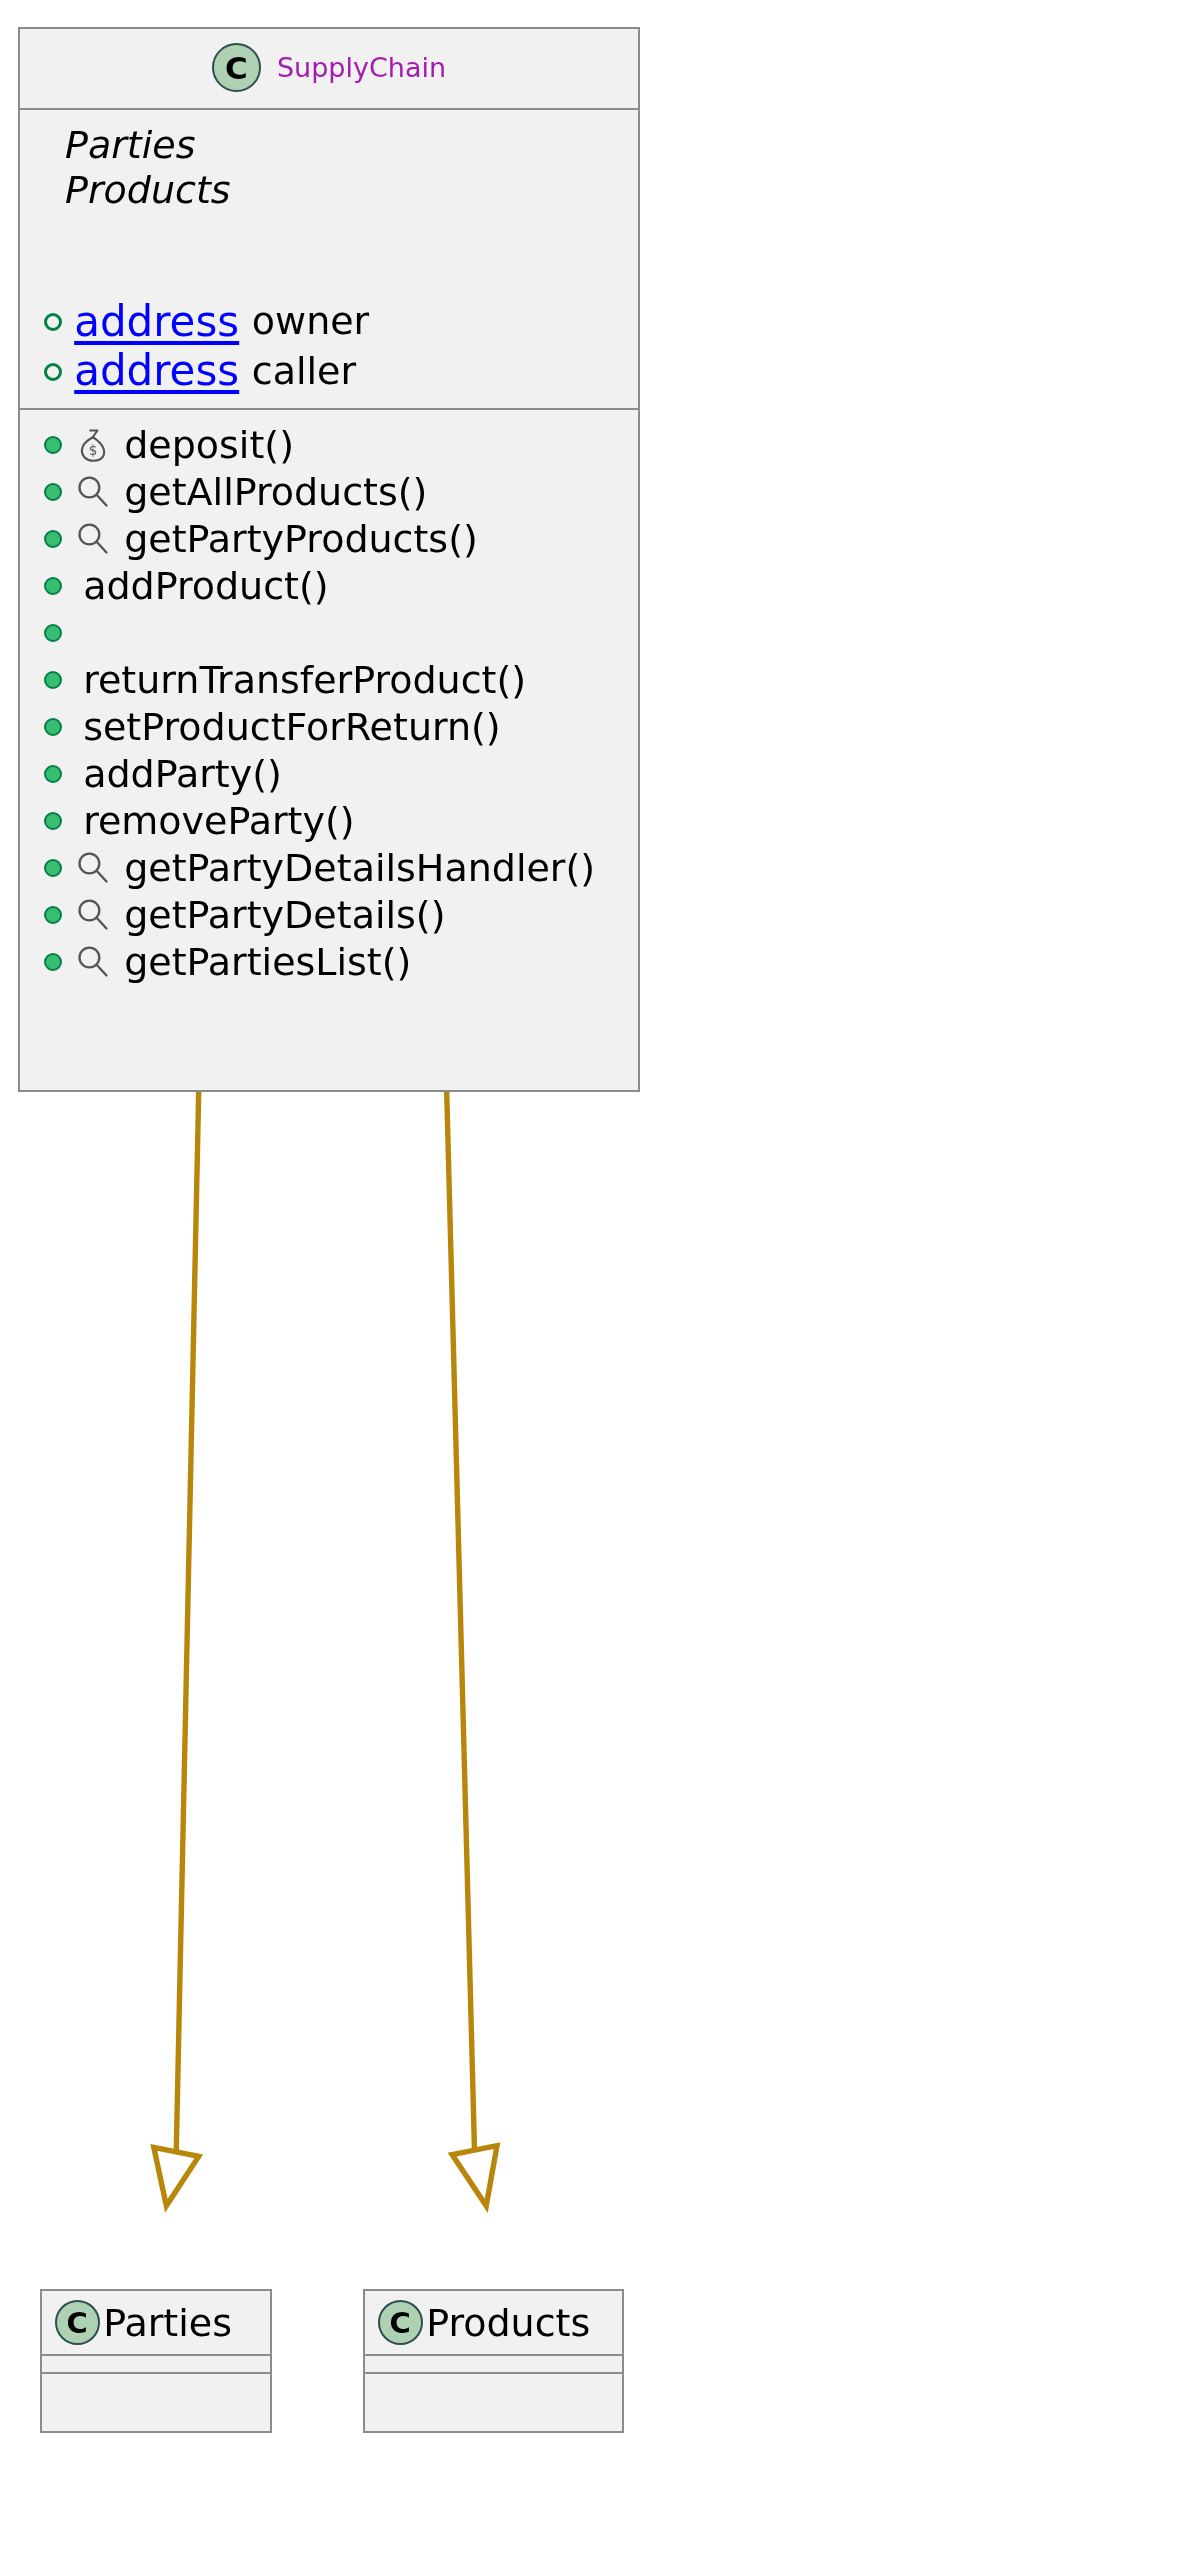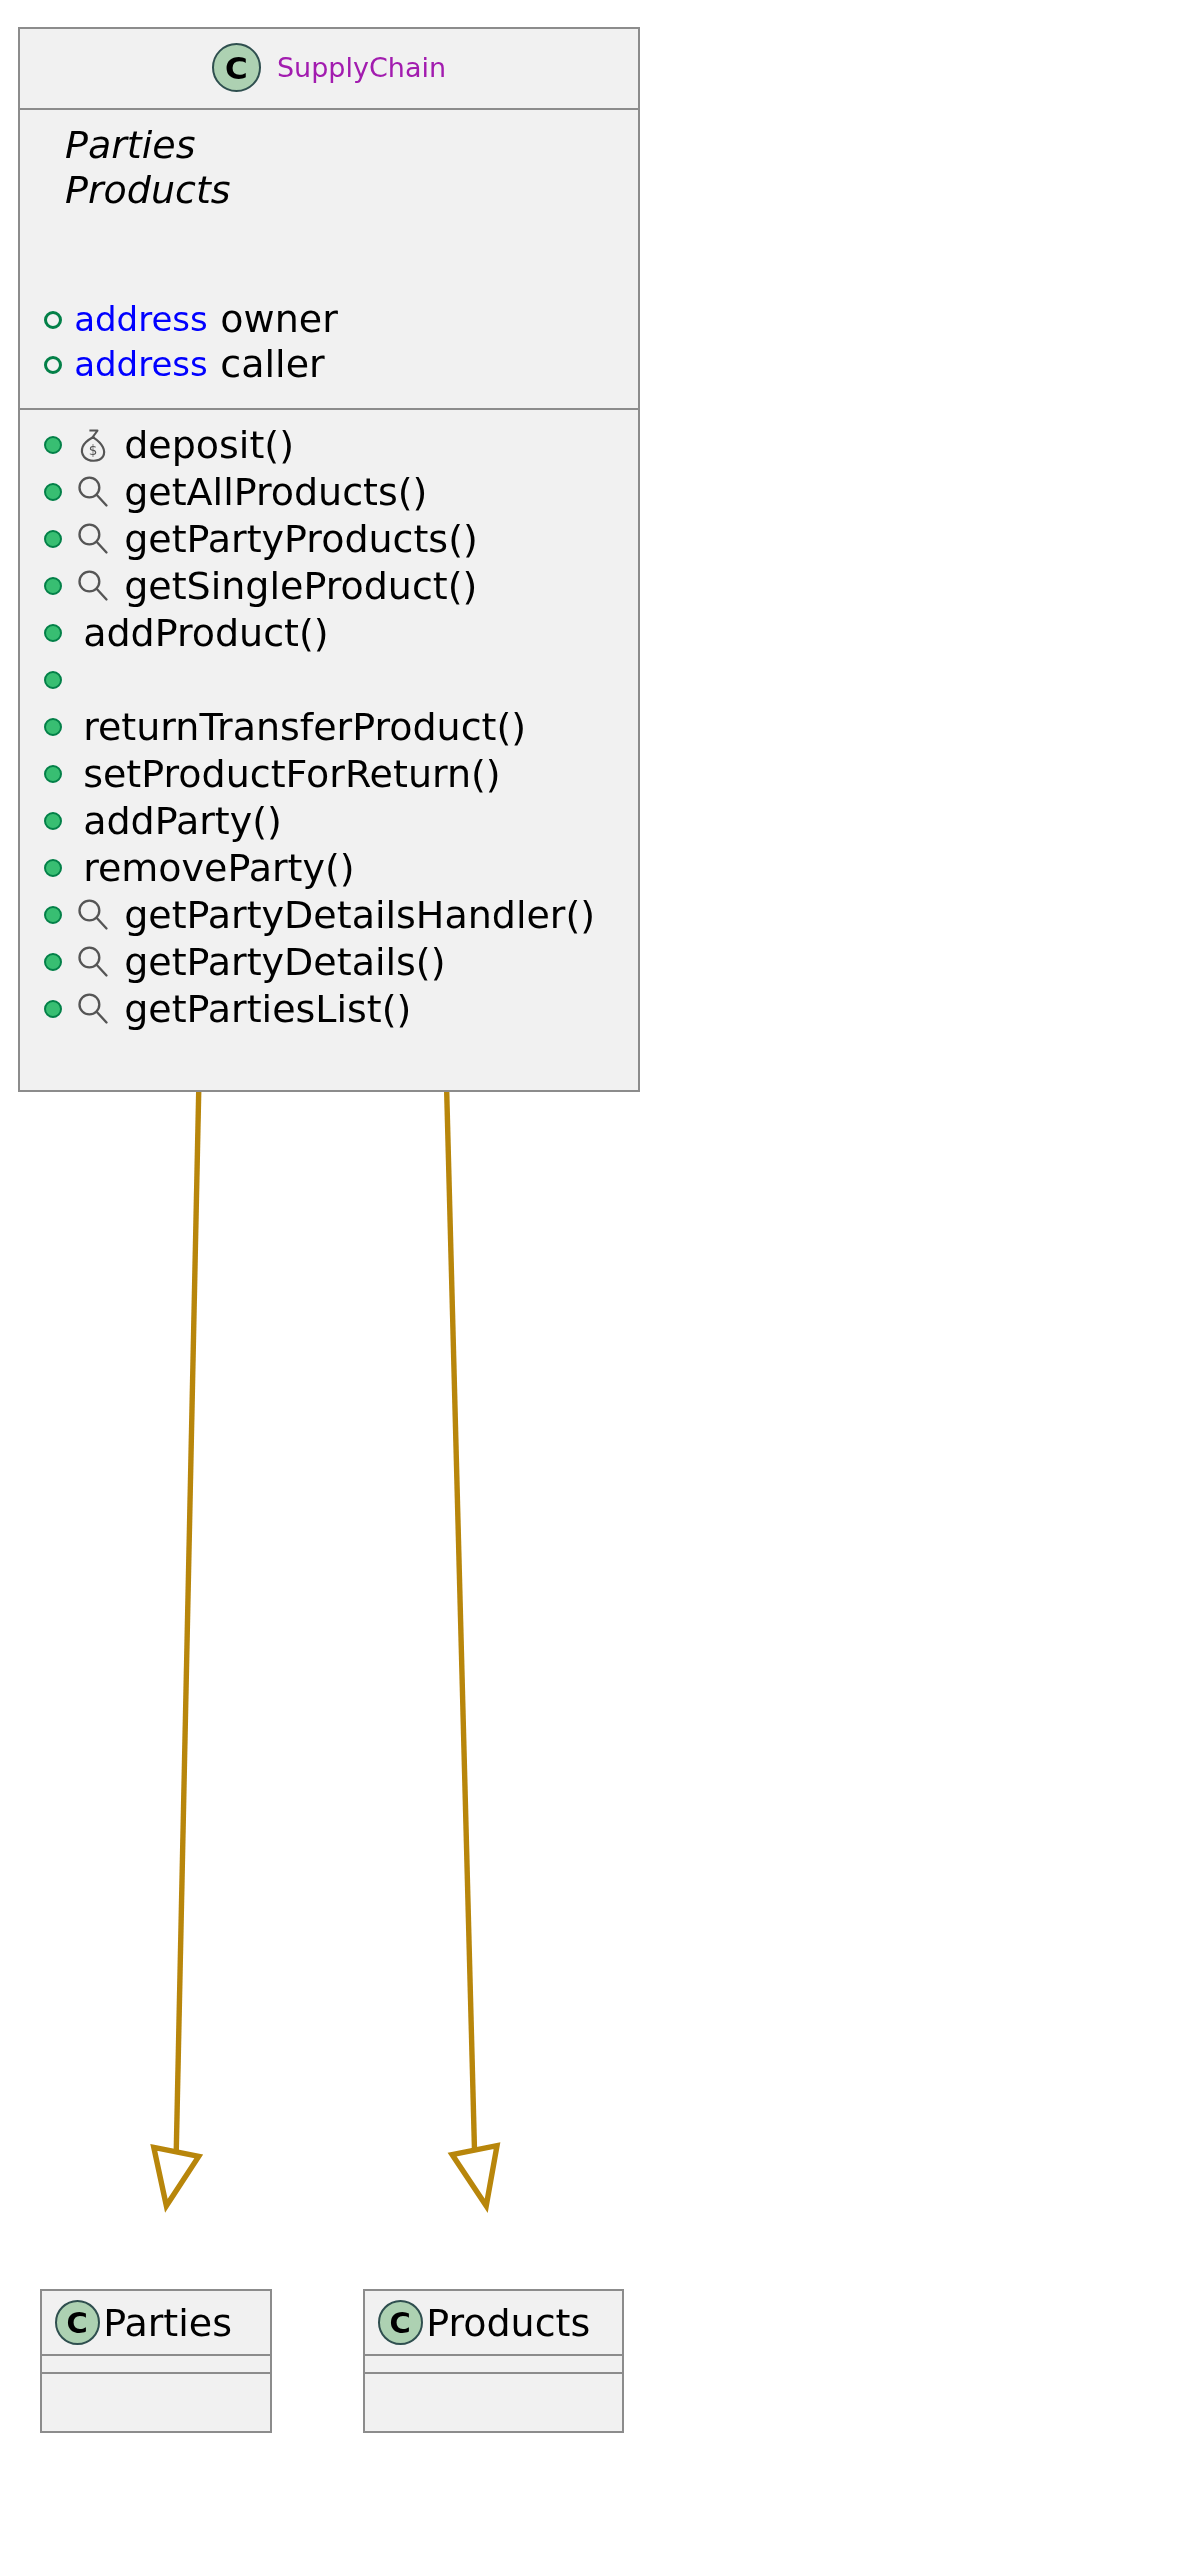--- a/index.html
+++ b/index.html
@@ -91,22 +91,23 @@
   .bullet-hollow {
     width: 18px;
     height: 18px;
     border: 3.6px solid #038048;
     border-radius: 50%;
     box-sizing: border-box;
     flex: 0 0 auto;
     margin-left: 3.6px;
   }
   .attr-type {
-    font-size: 34px;
+    font-size: 42px;
     color: #0000FF;
+    text-decoration: underline;
     text-decoration-color: #0000FF;
     text-underline-offset: 5.4px;
     text-decoration-thickness: 3.6px;
   }
   .attr-name {
     font-size: 38px;
     color: #000000;
   }
 
   
@@ -240,30 +241,20 @@
         <span class="mslot">
           <svg width="36" height="36" viewBox="0 0 40 40">
             <circle cx="16" cy="15" r="11" fill="none" stroke="#555555" stroke-width="2.6"></circle>
             <line x1="24" y1="23" x2="35" y2="35" stroke="#555555" stroke-width="2.6" stroke-linecap="round"></line>
           </svg>
         </span>
         <span class="method-label">getPartyProducts()</span>
       </div>
       <div class="method-row">
         <span class="bullet-solid"></span>
-        <span class="mslot">
-          <svg width="36" height="36" viewBox="0 0 40 40">
-            <circle cx="16" cy="15" r="11" fill="none" stroke="#555555" stroke-width="2.6"></circle>
-            <line x1="24" y1="23" x2="35" y2="35" stroke="#555555" stroke-width="2.6" stroke-linecap="round"></line>
-          </svg>
-        </span>
-        <span class="method-label">getSingleProduct()</span>
-      </div>
-      <div class="method-row">
-        <span class="bullet-solid"></span>
         <span class="mslot empty"></span>
         <span class="method-label">addProduct()</span>
       </div>
       <div class="method-row">
         <span class="bullet-solid"></span>
         <span class="mslot empty"></span>
       </div>
       <div class="method-row">
         <span class="bullet-solid"></span>
         <span class="mslot empty"></span>

